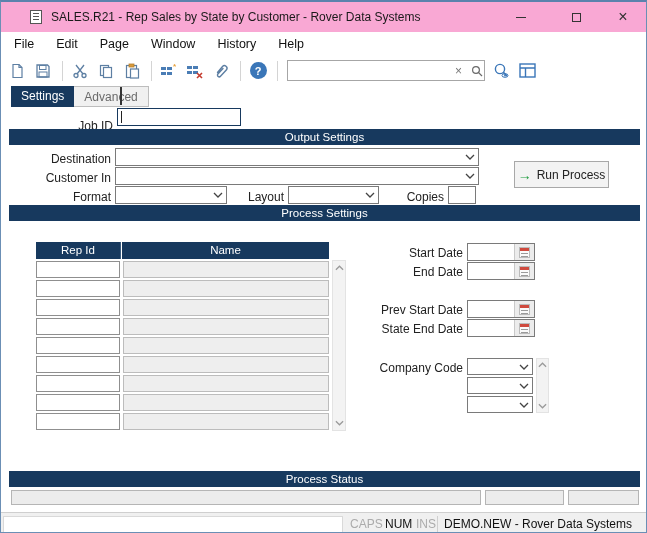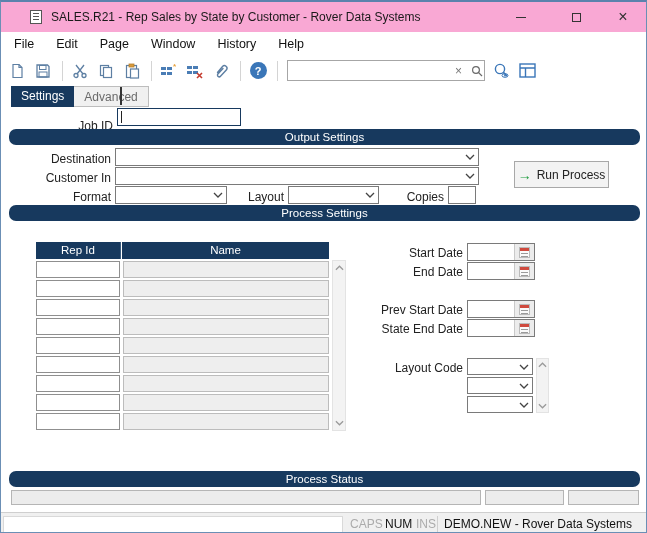--- a/index.html
+++ b/index.html
@@ -33,21 +33,21 @@
   .sb-clear { color:#777; font-size:12px; padding:0 4px; }
   .sb-sep { width:1px; height:15px; background:#dcdcdc; }
   .sb-mag { padding:0 5px; display:flex; }
   
   .tabs { position:absolute; left:2px; top:84px; height:21px; display:flex;padding-left:8px; }
   .tab { padding:3px 10px 4px; font-size:12px; }
   .tab.active { background:#17395e; color:#fff; }
   .tab.inactive { background:#f0f0f0; color:#6a6a6a; border:1px solid #bdbdbd; border-left:none; }
   .tab-mark { position:absolute; left:119px; top:85px; width:2px; height:18px; background:#333; }
   
-  .section-header { position:absolute; left:8px; width:631px; height:16px; background:#17395e; color:#fff; text-align:center; font-size:11.5px; line-height:16px;border-radius:7px; }
+  .section-header { position:absolute; left:8px; width:631px; height:16px; background:#17395e; color:#fff; text-align:center; font-size:11.5px; line-height:16px; }
   .flabel { position:absolute; height:16px; text-align:right; font-size:12px; color:#222; white-space:nowrap; }
   .combo { position:absolute; height:18px; background:#fff; border:1px solid #7a7a7a; display:flex; align-items:center; }
   .combo .val { flex:1; padding:0 4px; font-size:12px; }
   .combo .chev { width:16px; display:flex; justify-content:center; }
   .textbox { position:absolute; background:#fff; border:1px solid #7a7a7a; }
   .caret { position:absolute; left:3px; top:2px; width:1px; height:12px; background:#222; }
   
   .btn-run { position:absolute; left:513px; top:159px; width:95px; height:27px; background:#f3f3f3; border:1px solid #a8a8a8; display:flex; align-items:center; justify-content:center; gap:5px; font-size:12px; color:#222; }
   .run-arrow { color:#1f9d3f; font-weight:bold; font-size:14px; line-height:1; }
   
@@ -346,21 +346,21 @@
       </span>
   </div>
   <div class="flabel" style="left:340px;width:122px;top:320px;">State End Date</div>
   <div class="datefield" style="top:317px;">
     <span class="dval"></span>
     <span class="cal-btn">
         <span class="cal-glyph"></span>
       </span>
   </div>
 
-  <div class="flabel" style="left:340px;width:122px;top:359px;">Layout Code</div>
+  <div class="flabel" style="left:340px;width:122px;top:359px;">Company Code</div>
   <div class="combo cc-combo" style="top:356px;">
     <span class="val"></span>
     <span class="chev">
         <svg width="10" height="6" viewBox="0 0 10 6">
           <path d="M1 1 L5 5 L9 1" fill="none" stroke="#444" stroke-width="1.3"></path>
         </svg>
       </span>
   </div>
   <div class="combo cc-combo" style="top:375px;">
     <span class="val"></span>

